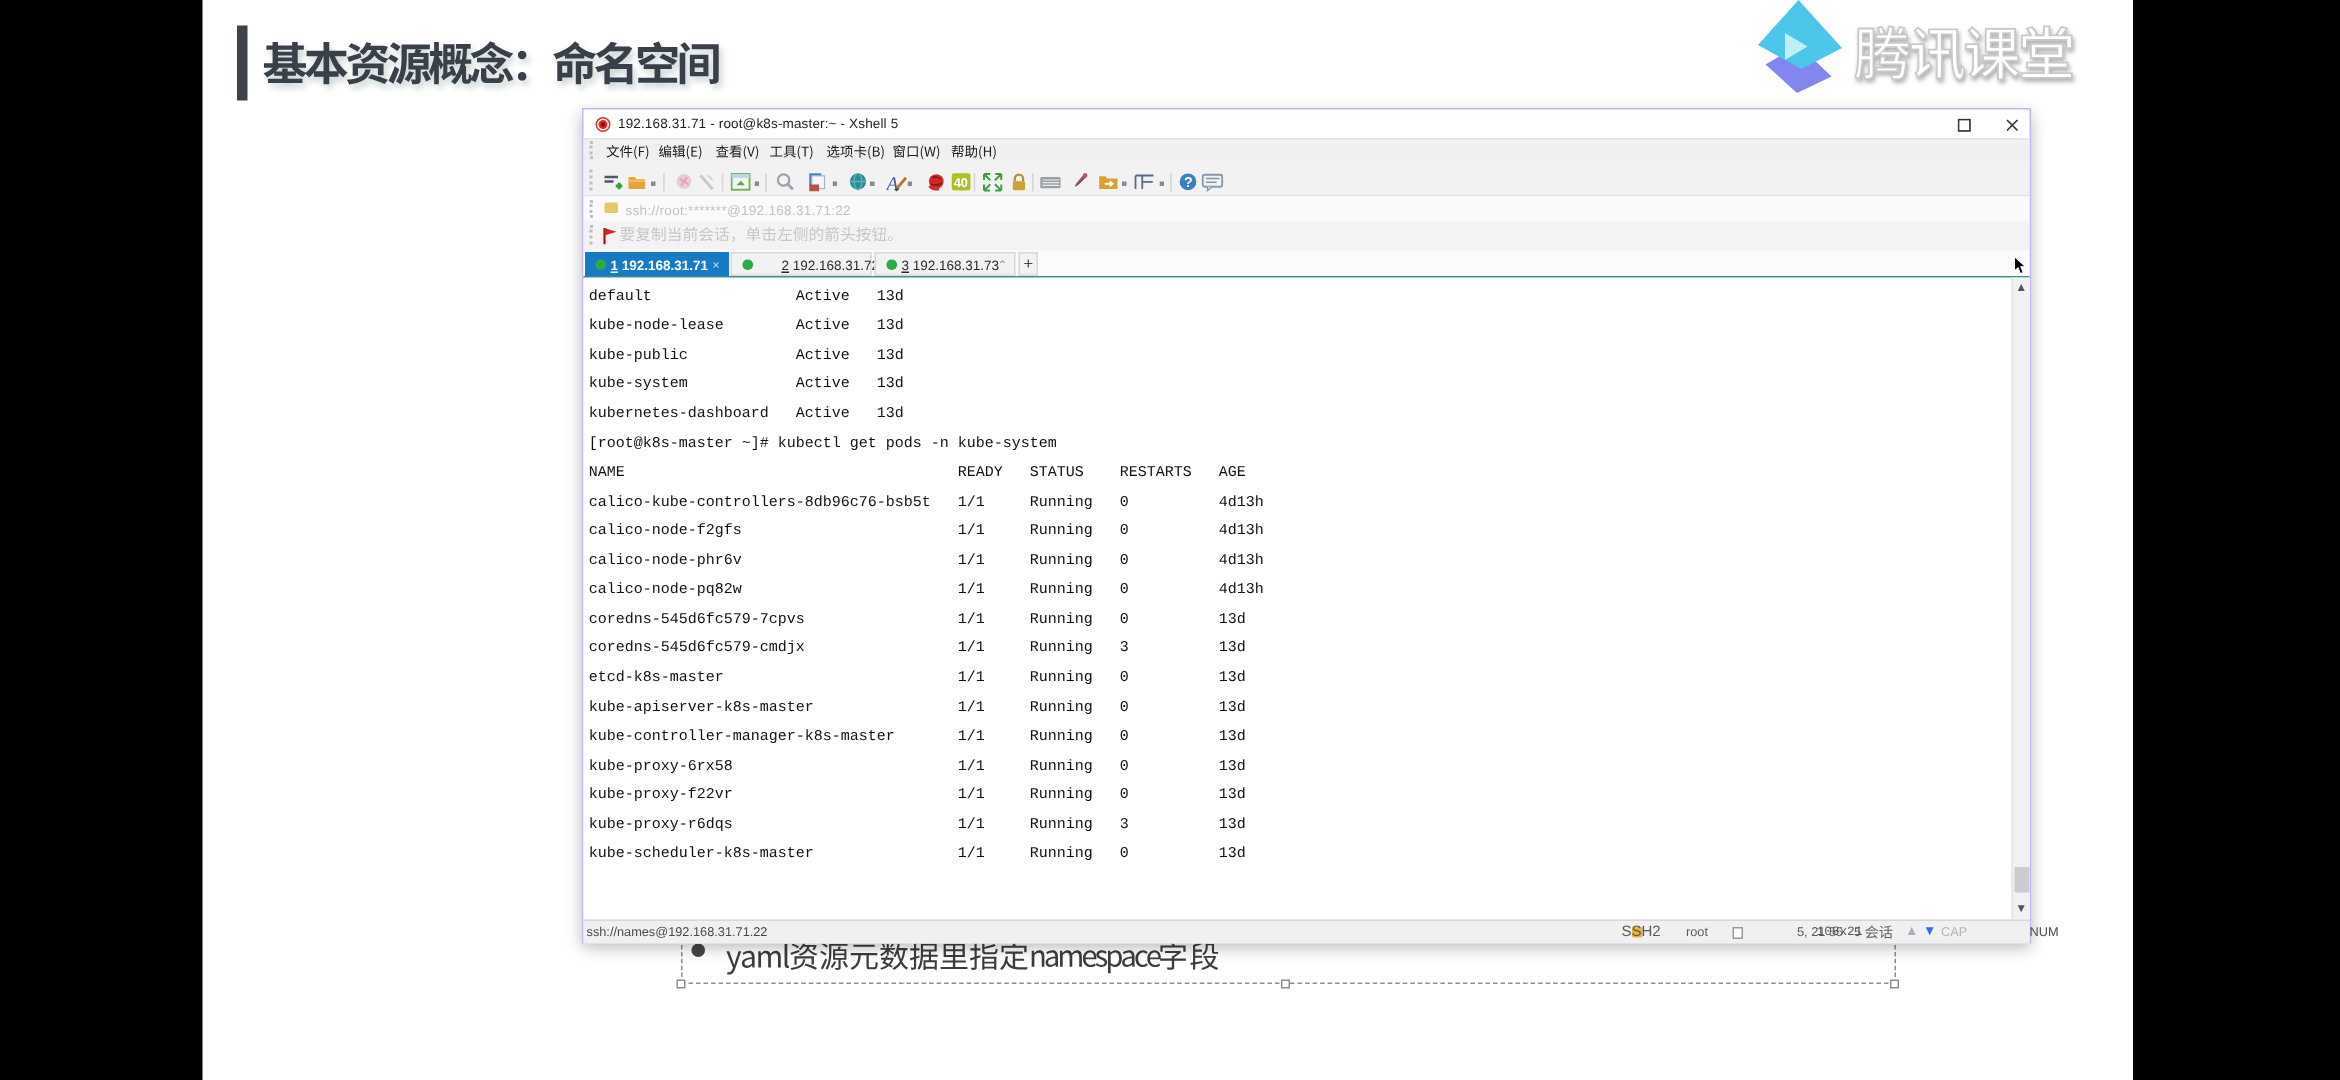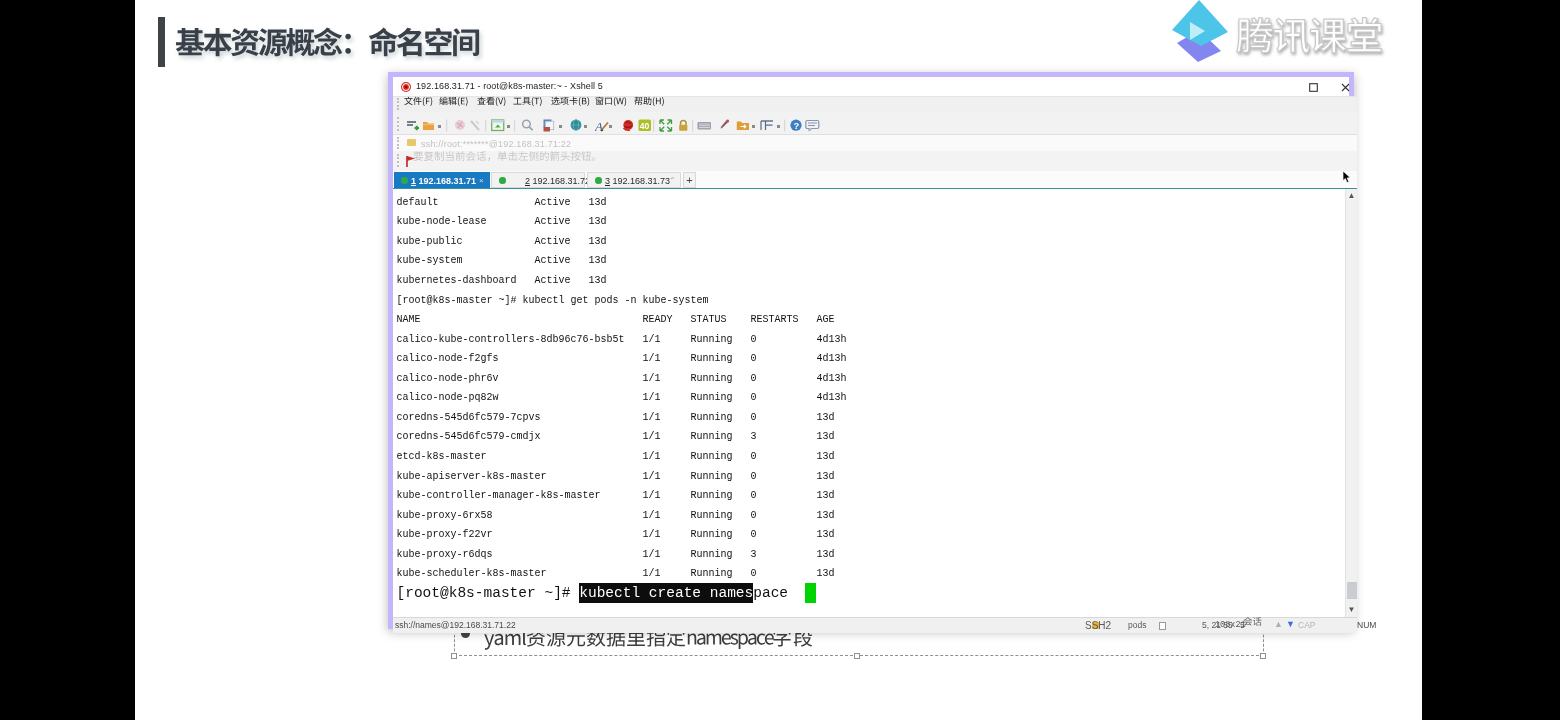--- a/index.html
+++ b/index.html
@@ -37,21 +37,21 @@
   </svg>
 
 <div class="abs" style="left:454px;top:655px;width:810px;height:0;border-top:1.5px dashed #8f8f8f;"></div>
 <div class="abs" style="left:454px;top:630px;width:0;height:26px;border-left:1.5px dashed #8f8f8f;"></div>
 <div class="abs" style="left:1263px;top:630px;width:0;height:26px;border-left:1.5px dashed #8f8f8f;"></div>
 <div class="abs" style="left:451px;top:652.5px;width:6px;height:6px;background:#fff;border:1px solid #8f8f8f;"></div>
 <div class="abs" style="left:854px;top:652.5px;width:6px;height:6px;background:#fff;border:1px solid #8f8f8f;"></div>
 <div class="abs" style="left:1260px;top:652.5px;width:6px;height:6px;background:#fff;border:1px solid #8f8f8f;"></div>
 
 <div class="abs" style="left:388px;top:72px;width:966px;height:557px;background:#fff;
- border:5px solid #c4b5fd;box-shadow:0 3px 10px rgba(0,0,0,0.28);">
+ border:1px solid #c4b5fd;box-shadow:0 3px 10px rgba(0,0,0,0.28);">
 
   <svg class="abs" style="left:7px;top:4px;" width="12" height="12" viewBox="0 0 12 12">
     <circle cx="6" cy="6" r="5" fill="#d93025"></circle>
     <path d="M2.5 6 A3.5 3.5 0 0 1 9.5 6 A3.5 3.5 0 0 1 2.5 6" fill="none" stroke="#fff" stroke-width="1"></path>
     <circle cx="6" cy="6" r="1.5" fill="#a00"></circle>
   </svg>
   <div class="abs" style="left:23px;top:4px;font-size:9px;color:#1c1c1c;letter-spacing:0.1px;">192.168.31.71 - root@k8s-master:~ - Xshell 5</div>
   <svg class="abs" style="left:916px;top:6px;" width="9" height="9" viewBox="0 0 9 9">
       <rect x="0.7" y="0.7" width="7.6" height="7.6" fill="none" stroke="#333" stroke-width="1.1"></rect>
     </svg>
@@ -228,33 +228,31 @@
 calico-node-pq82w                        1/1     Running   0          4d13h
 coredns-545d6fc579-7cpvs                 1/1     Running   0          13d
 coredns-545d6fc579-cmdjx                 1/1     Running   3          13d
 etcd-k8s-master                          1/1     Running   0          13d
 kube-apiserver-k8s-master                1/1     Running   0          13d
 kube-controller-manager-k8s-master       1/1     Running   0          13d
 kube-proxy-6rx58                         1/1     Running   0          13d
 kube-proxy-f22vr                         1/1     Running   0          13d
 kube-proxy-r6dqs                         1/1     Running   3          13d
 kube-scheduler-k8s-master                1/1     Running   0          13d</pre>
-  <pre class="abs" style="left:3.5px;top:506.90px;font-family:'Liberation Mono',monospace;
-    font-size:14.5px;line-height:19.56px;color:#111;">[root@k8s-master ~]# <span style="background:#0d0d0d;color:#fff;padding:2px 0 2.5px;">kubectl create names</span>pace  <span style="background:#00d400;color:#00d400;padding:1.5px 1.5px 2px 0;">&nbsp;</span></pre>
 
   <div class="abs" style="left:952px;top:112px;width:12px;height:428px;background:#f1f1f1;border-left:1px solid #e2e2e2;"></div>
   <div class="abs" style="left:953px;top:113px;width:11px;height:13px;color:#555;font-size:8px;text-align:center;line-height:12px;">▲</div>
   <div class="abs" style="left:953.5px;top:505px;width:10px;height:17px;background:#c9cdd1;"></div>
   <div class="abs" style="left:953px;top:527px;width:11px;height:13px;color:#555;font-size:8px;text-align:center;line-height:12px;">▼</div>
 
   <div class="abs" style="left:0;top:540px;width:964px;height:16px;background:#f0f0f0;border-top:1px solid #d8d8d8;"></div>
   <div class="abs" style="left:2px;top:543px;font-size:8.5px;color:#4a4a4a;">ssh://names@192.168.31.71.22</div>
   <div class="abs" style="left:699px;top:544.5px;width:7px;height:7px;background:#e8b43c;border-radius:1px;"></div>
   <div class="abs" style="left:692px;top:543px;font-size:10px;color:#5a5a5a;">SSH2</div>
-  <div class="abs" style="left:735px;top:543px;font-size:8.5px;color:#5a5a5a;">pods</div>
+  <div class="abs" style="left:735px;top:543px;font-size:8.5px;color:#5a5a5a;">root</div>
   <div class="abs" style="left:766px;top:544.5px;width:7px;height:8px;border:1px solid #9a9a9a;background:#fff;"></div>
   <div class="abs" style="left:822px;top:543px;font-size:8.5px;color:#5a5a5a;font-family:Liberation Mono, monospace;">108x21</div>
   <div class="abs" style="left:809px;top:543px;font-size:8.5px;color:#5a5a5a;">5, 21 55</div>
   <div class="abs" style="left:847px;top:543px;font-size:8.5px;color:#5a5a5a;">5</div>
   <div class="abs" style="left:881px;top:542px;font-size:9px;color:#a8b0b8;">▲</div>
   <div class="abs" style="left:893px;top:542px;font-size:9px;color:#3a6fd8;">▼</div>
   <div class="abs" style="left:905px;top:543px;font-size:8.5px;color:#b5b5b5;">CAP</div>
   <div class="abs" style="left:925px;top:543px;font-size:8.5px;color:#4a4a4a;margin-left:39px;">NUM</div>
 </div>
 

